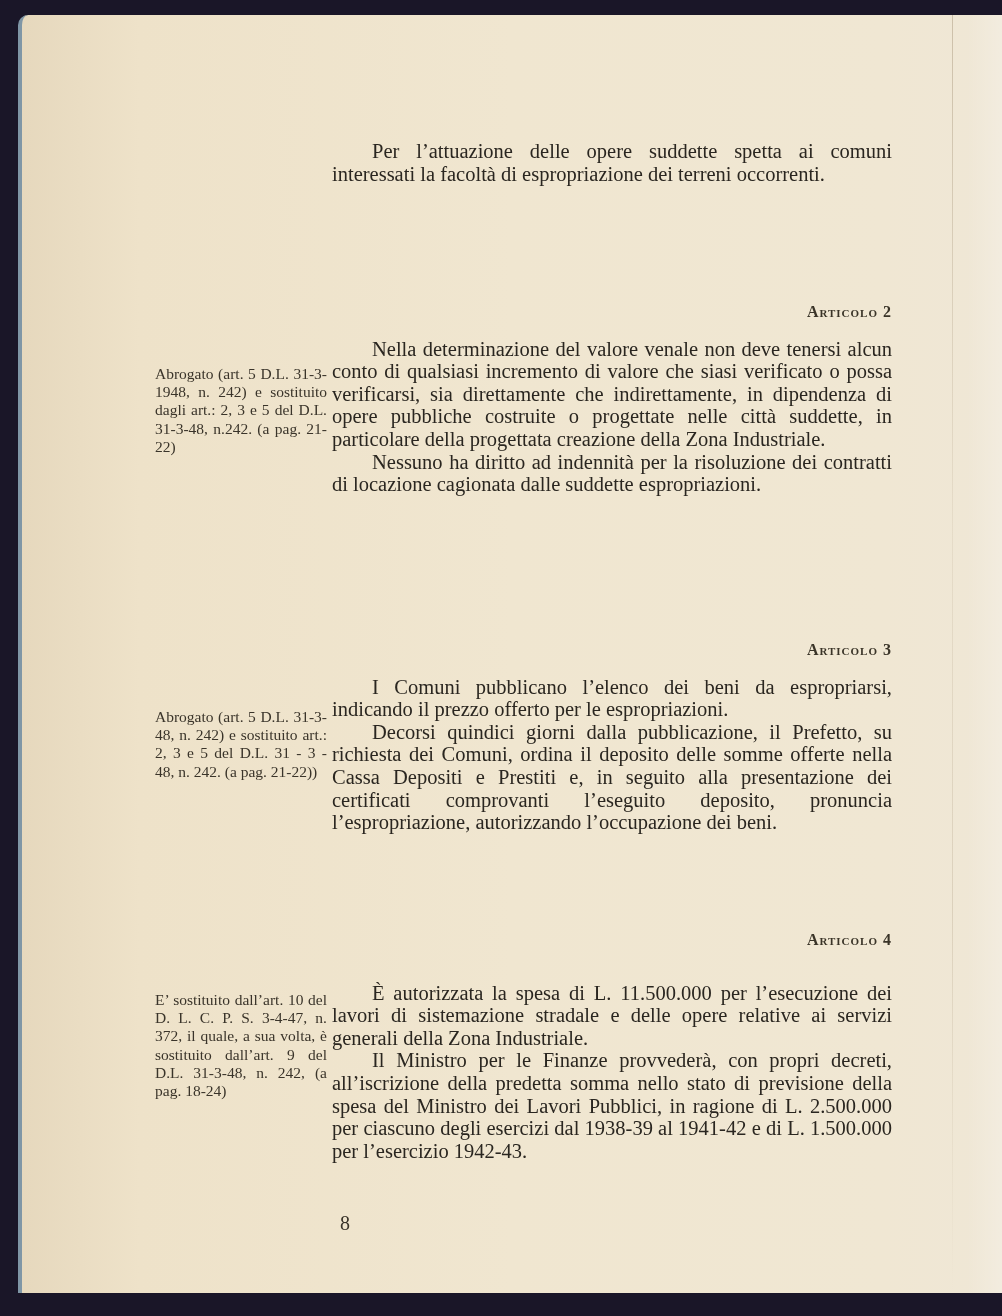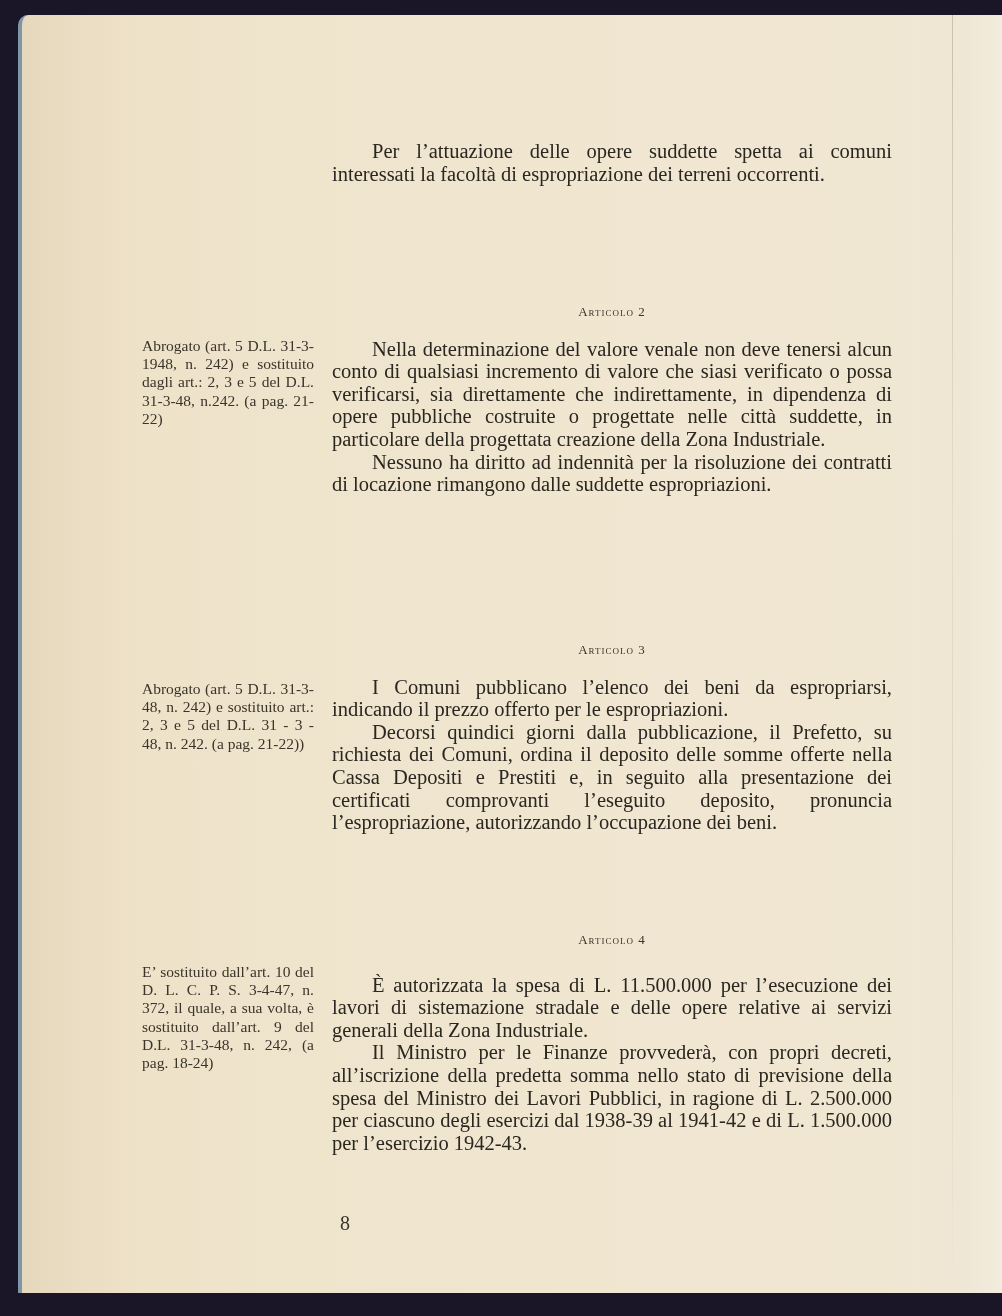--- a/index.html
+++ b/index.html
@@ -32,35 +32,37 @@
       left: 310px; top: 127px;
       width: 560px;
       color: #2a2620;
       font-size: 20.5px;
       line-height: 22.6px;
       text-align: justify;
     }
     .main-col p { margin: 0; text-indent: 40px; }
     .main-col p.cont { text-indent: 0; }
     .article-title {
-      text-align: center;
+      text-align: right;
       font-variant: small-caps;
-      font-size: 13px;
+      font-size: 16px;
       letter-spacing: 1px;
       color: #3a3428;
       text-indent: 0 !important;
+      font-weight: bold;
     }
     .note {
       position: absolute;
-      left: 120px;
+      left: 133px;
       width: 172px;
       color: #3a342a;
       font-size: 15.5px;
       line-height: 18.2px;
       text-align: justify;
+      margin-top: 28px;
     }
     .note p { margin: 0; }
     .page-number {
       position: absolute; left: 318px; top: 1197px;
       font-size: 20px; color: #3a342a;
     }
   </style>
 </head>
 <body>
 
@@ -71,35 +73,35 @@
   <div class="main-col" style="top:125px;">
     <p>Per l’attuazione delle opere suddette spetta ai comuni interessati la facoltà di espropriazione dei terreni occorrenti.</p>
   </div>
 
   <div class="note" style="top:322px;">
     <p>Abrogato (art. 5 D.L. 31-3-1948, n. 242) e sostituito dagli art.: 2, 3 e 5 del D.L. 31-3-48, n.242. (a pag. 21-22)</p>
   </div>
   <div class="main-col" style="top:286px;">
     <p class="article-title" style="margin-bottom:14px;">Articolo 2</p>
     <p>Nella determinazione del valore venale non deve tenersi alcun conto di qualsiasi incremento di valore che siasi verificato o possa verificarsi, sia direttamente che indirettamente, in dipendenza di opere pubbliche costruite o progettate nelle città suddette, in particolare della progettata creazione della Zona Industriale.</p>
-    <p>Nessuno ha diritto ad indennità per la risoluzione dei contratti di locazione rimangono dalle suddette espropriazioni.</p>
+    <p>Nessuno ha diritto ad indennità per la risoluzione dei contratti di locazione cagionata dalle suddette espropriazioni.</p>
   </div>
 
   <div class="note" style="top:665px;">
     <p>Abrogato (art. 5 D.L. 31-3-48, n. 242) e sostituito art.: 2, 3 e 5 del D.L. 31 - 3 - 48, n. 242. (a pag. 21-22))</p>
   </div>
   <div class="main-col" style="top:624px;">
     <p class="article-title" style="margin-bottom:14px;">Articolo 3</p>
     <p>I Comuni pubblicano l’elenco dei beni da espropriarsi, indicando il prezzo offerto per le espropriazioni.</p>
     <p>Decorsi quindici giorni dalla pubblicazione, il Prefetto, su richiesta dei Comuni, ordina il deposito delle somme offerte nella Cassa Depositi e Prestiti e, in seguito alla presentazione dei certificati comprovanti l’eseguito deposito, pronuncia l’espropriazione, autorizzando l’occupazione dei beni.</p>
   </div>
 
   <div class="note" style="top:948px;">
     <p>E’ sostituito dall’art. 10 del D. L. C. P. S. 3-4-47, n. 372, il quale, a sua volta, è sostituito dall’art. 9 del D.L. 31-3-48, n. 242, (a pag. 18-24)</p>
   </div>
   <div class="main-col" style="top:914px;">
-    <p class="article-title" style="margin-bottom:22px;">Articolo 4</p>
+    <p class="article-title" style="margin-bottom:30px;">Articolo 4</p>
     <p>È autorizzata la spesa di L. 11.500.000 per l’esecuzione dei lavori di sistemazione stradale e delle opere relative ai servizi generali della Zona Industriale.</p>
     <p>Il Ministro per le Finanze provvederà, con propri decreti, all’iscrizione della predetta somma nello stato di previsione della spesa del Ministro dei Lavori Pubblici, in ragione di L. 2.500.000 per ciascuno degli esercizi dal 1938-39 al 1941-42 e di L. 1.500.000 per l’esercizio 1942-43.</p>
   </div>
 
   <div class="page-number">8</div>
 </div>
 
 </body></html>

